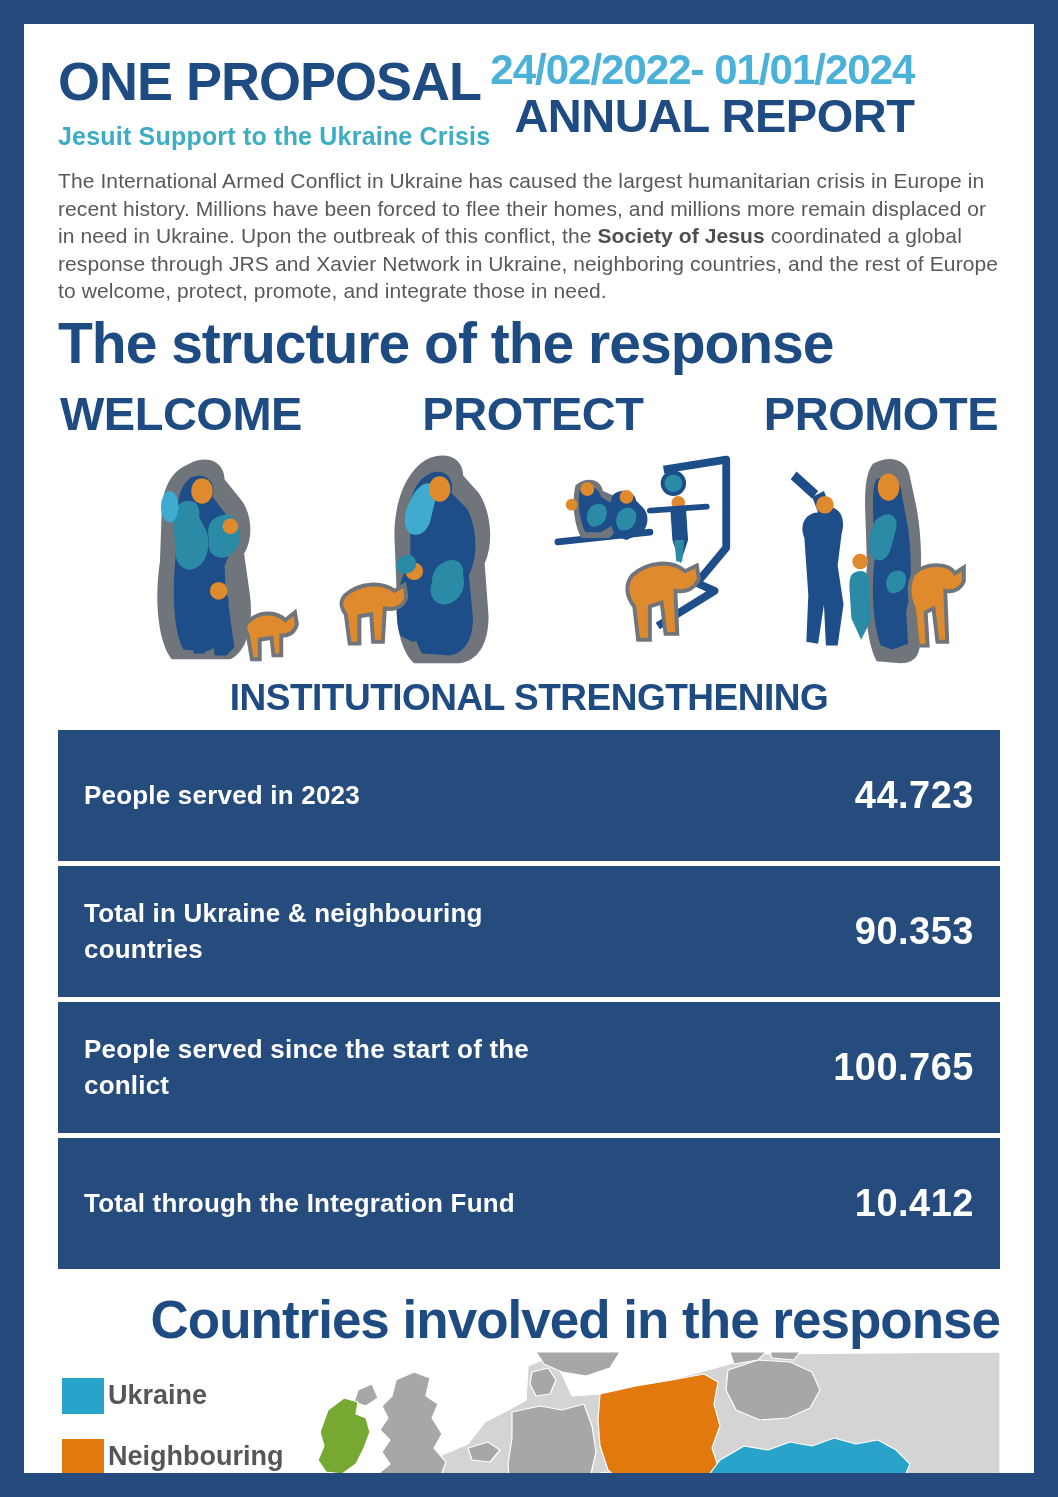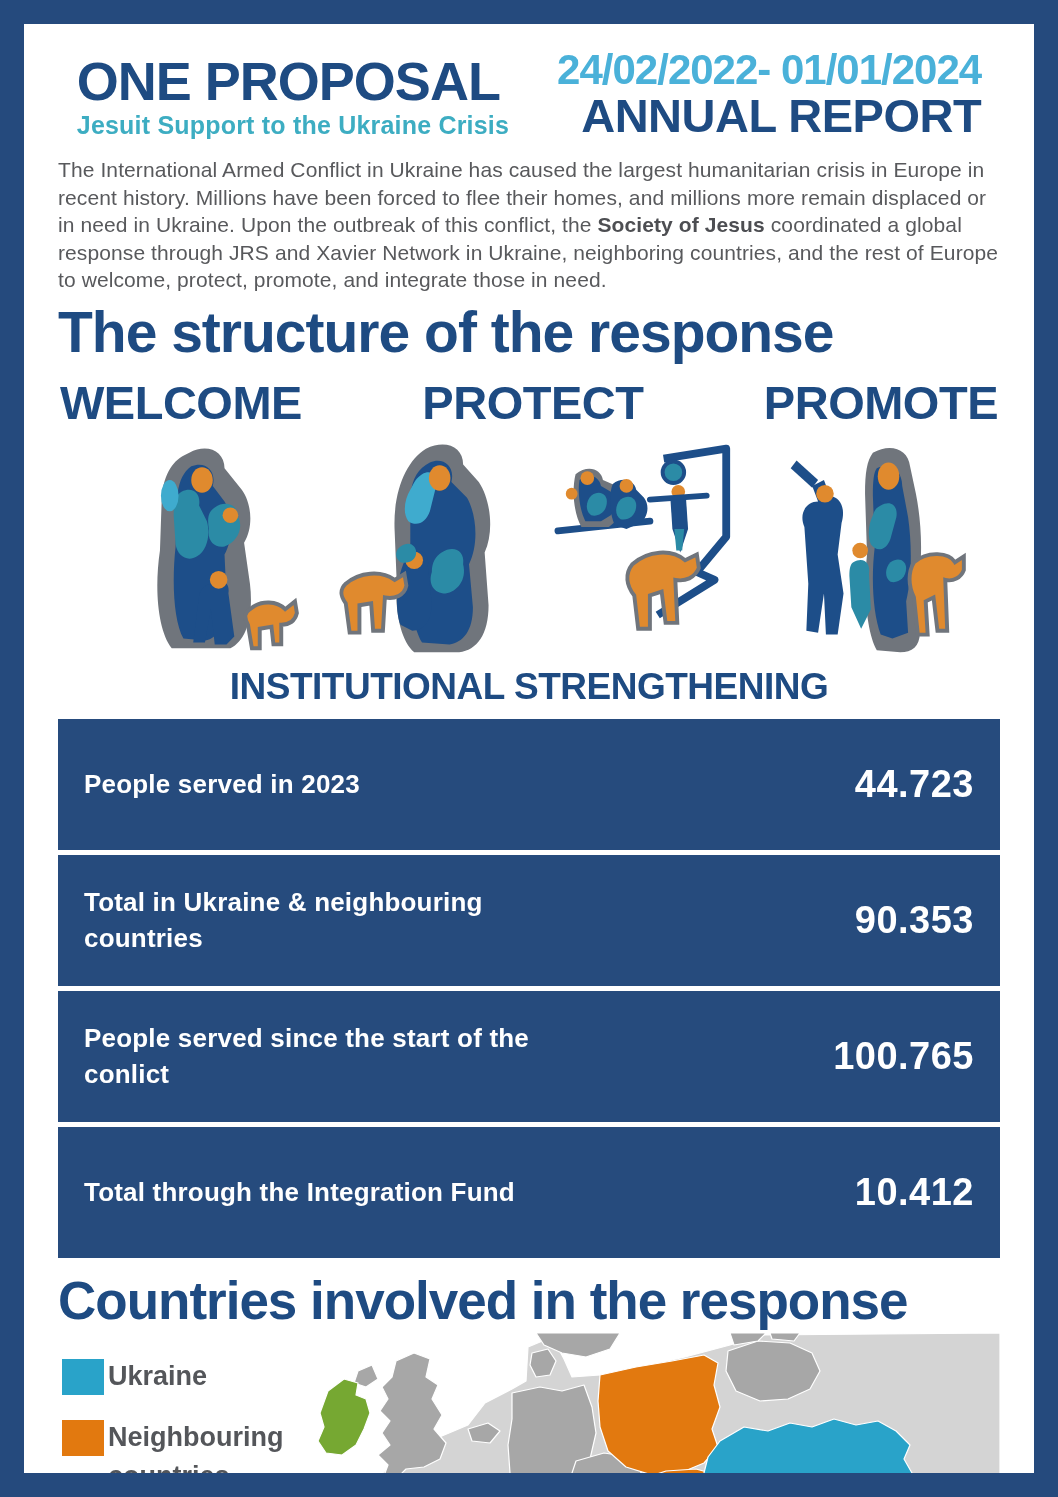--- a/index.html
+++ b/index.html
@@ -7,44 +7,44 @@
   body { font-family:"Liberation Sans", sans-serif; }
   .frame {
     width:1058px; height:1497px; background:#254a7d; padding:24px;
     position:relative; overflow:hidden;
   }
   .page {
     background:#ffffff; width:100%; height:100%;
     padding:30px 34px 0 34px; overflow:hidden; position:relative;
   }
   
-  .header { display:flex; justify-content:center; align-items:flex-start;gap:48px; }
+  .header { display:flex; justify-content:flex-start; align-items:flex-start; }
   .h-left { }
   .h-title { font-size:54px; font-weight:800; color:#1e4b82; letter-spacing:-1px; line-height:1.0; }
-  .h-sub { font-size:25px; font-weight:600; color:#3dadc2; margin-top:3px; letter-spacing:0.2px; }
+  .h-sub { font-size:25px; font-weight:600; color:#3dadc2; margin-top:14px; letter-spacing:0.2px; }
   .h-right { text-align:right; margin-top:-6px; }
   .h-date { font-size:42px; font-weight:600; color:#4ab1d9; letter-spacing:-1px; line-height:1.05; }
   .h-report { font-size:47px; font-weight:800; color:#1e4b82; letter-spacing:-0.5px; line-height:1.0; }
   
   .intro { margin-top:16px; font-size:21px; line-height:1.31; color:#58595c; letter-spacing:0.1px; }
   .intro b { color:#4d4e52; }
   
   .structure-title { font-size:57px; font-weight:800; color:#1e4b82; letter-spacing:-1px; margin-top:10px; line-height:1.0; }
   .pillars { display:flex; justify-content:space-between; margin-top:14px; padding:0 2px; }
   .pillar-label { font-size:47px; font-weight:800; color:#1e4b82; letter-spacing:-0.5px; }
   .illustrations { display:flex; justify-content:space-between; align-items:flex-end; margin-top:4px; padding:0 28px 0 40px; height:228px; }
   .illus { width:210px; height:225px; }
   .inst-title { text-align:center; font-size:37px; font-weight:800; color:#1e4b82; letter-spacing:-0.5px; margin-top:4px; }
   
   .stats { display:grid; grid-template-columns:1fr; gap:5px 11px; margin-top:11px; }
   .stat-box { background:#264b7d; color:#fff; min-height:131px; display:flex; align-items:center; padding:14px 26px 14px 26px; }
   .stat-label { font-size:26px; font-weight:700; line-height:1.4; width:58%; letter-spacing:0.2px; }
   .stat-value { font-size:38px; font-weight:800; margin-left:auto; letter-spacing:0.5px; }
   
-  .countries-title { font-size:53px; font-weight:800; color:#1e4b82; letter-spacing:-1px; margin-top:16px; line-height:1.0; }
+  .countries-title { font-size:53px; font-weight:800; color:#1e4b82; letter-spacing:-1px; margin-top:24px; line-height:1.0;text-align:right; }
   .map-row { display:flex; margin-top:6px; }
   .legend { width:272px; padding:24px 0 0 4px; display:flex; flex-direction:column; gap:22px; }
   .legend-item { display:flex; align-items:flex-start; }
   .legend-swatch { width:42px; height:36px; flex:0 0 42px; margin-top:2px; }
   .legend-label { font-size:27px; font-weight:700; color:#54565a; line-height:1.45; margin-left:4px; }
   .map-wrap { flex:1; }
   .map-wrap svg { display:block; width:700px; height:430px; }
 </style>
 </head>
 <body>

